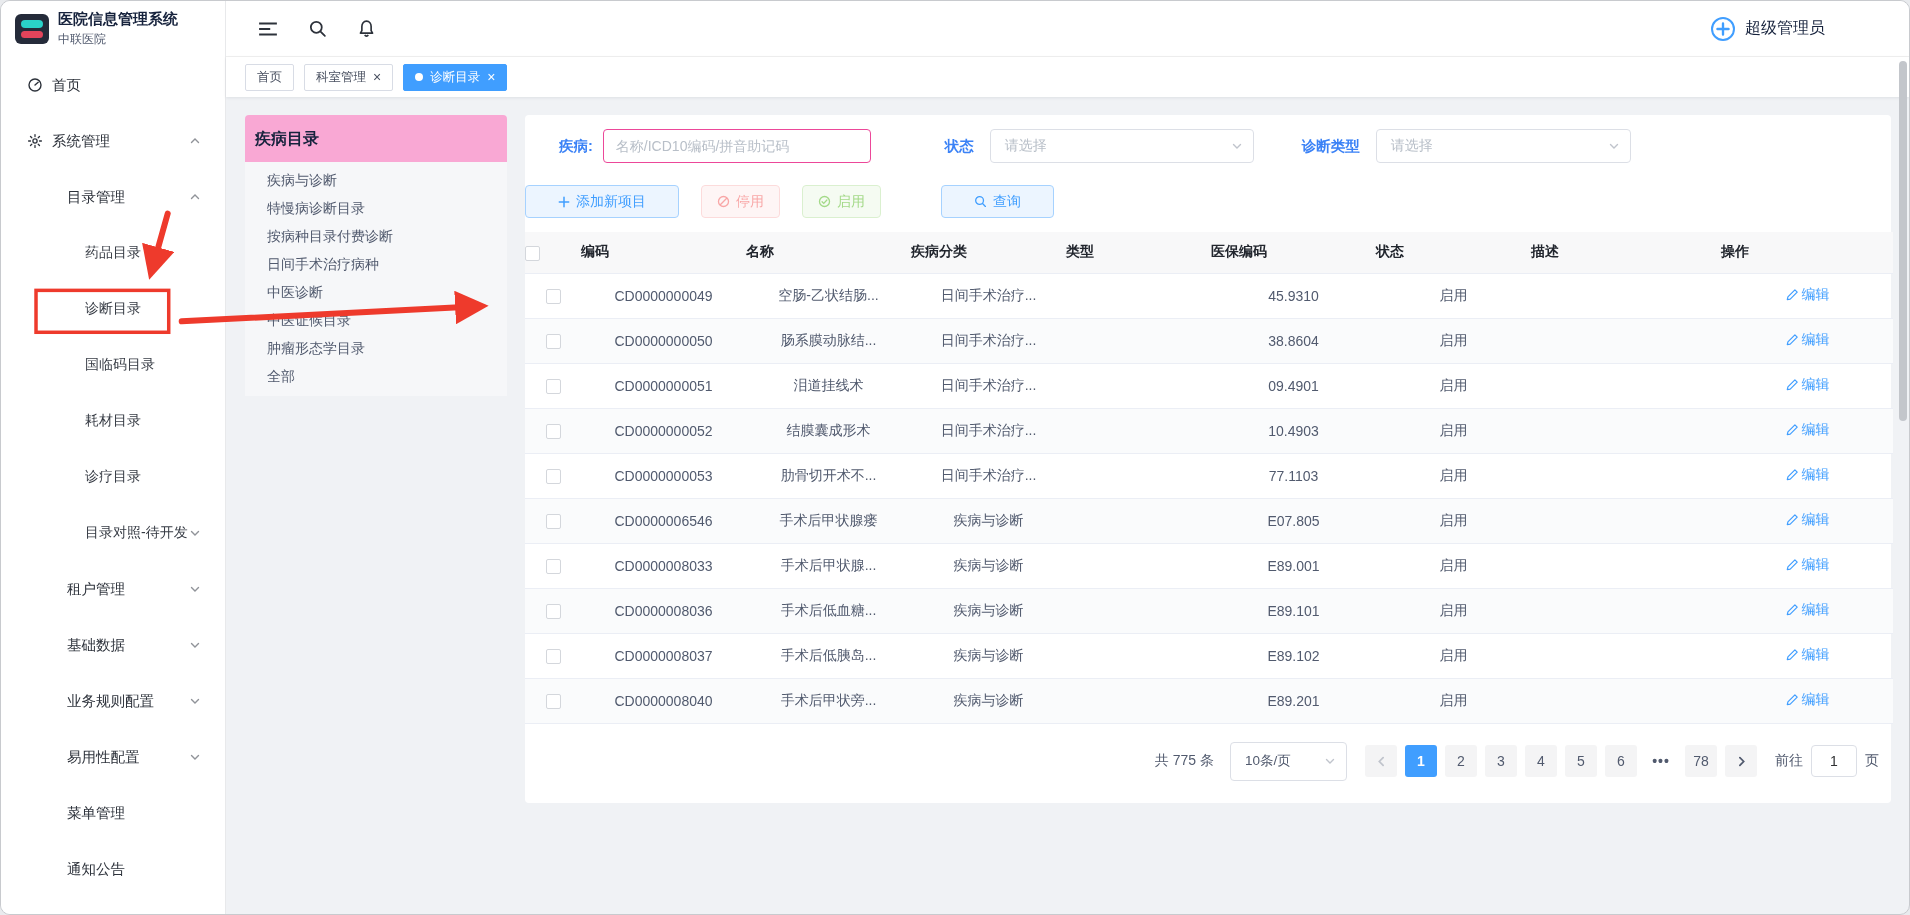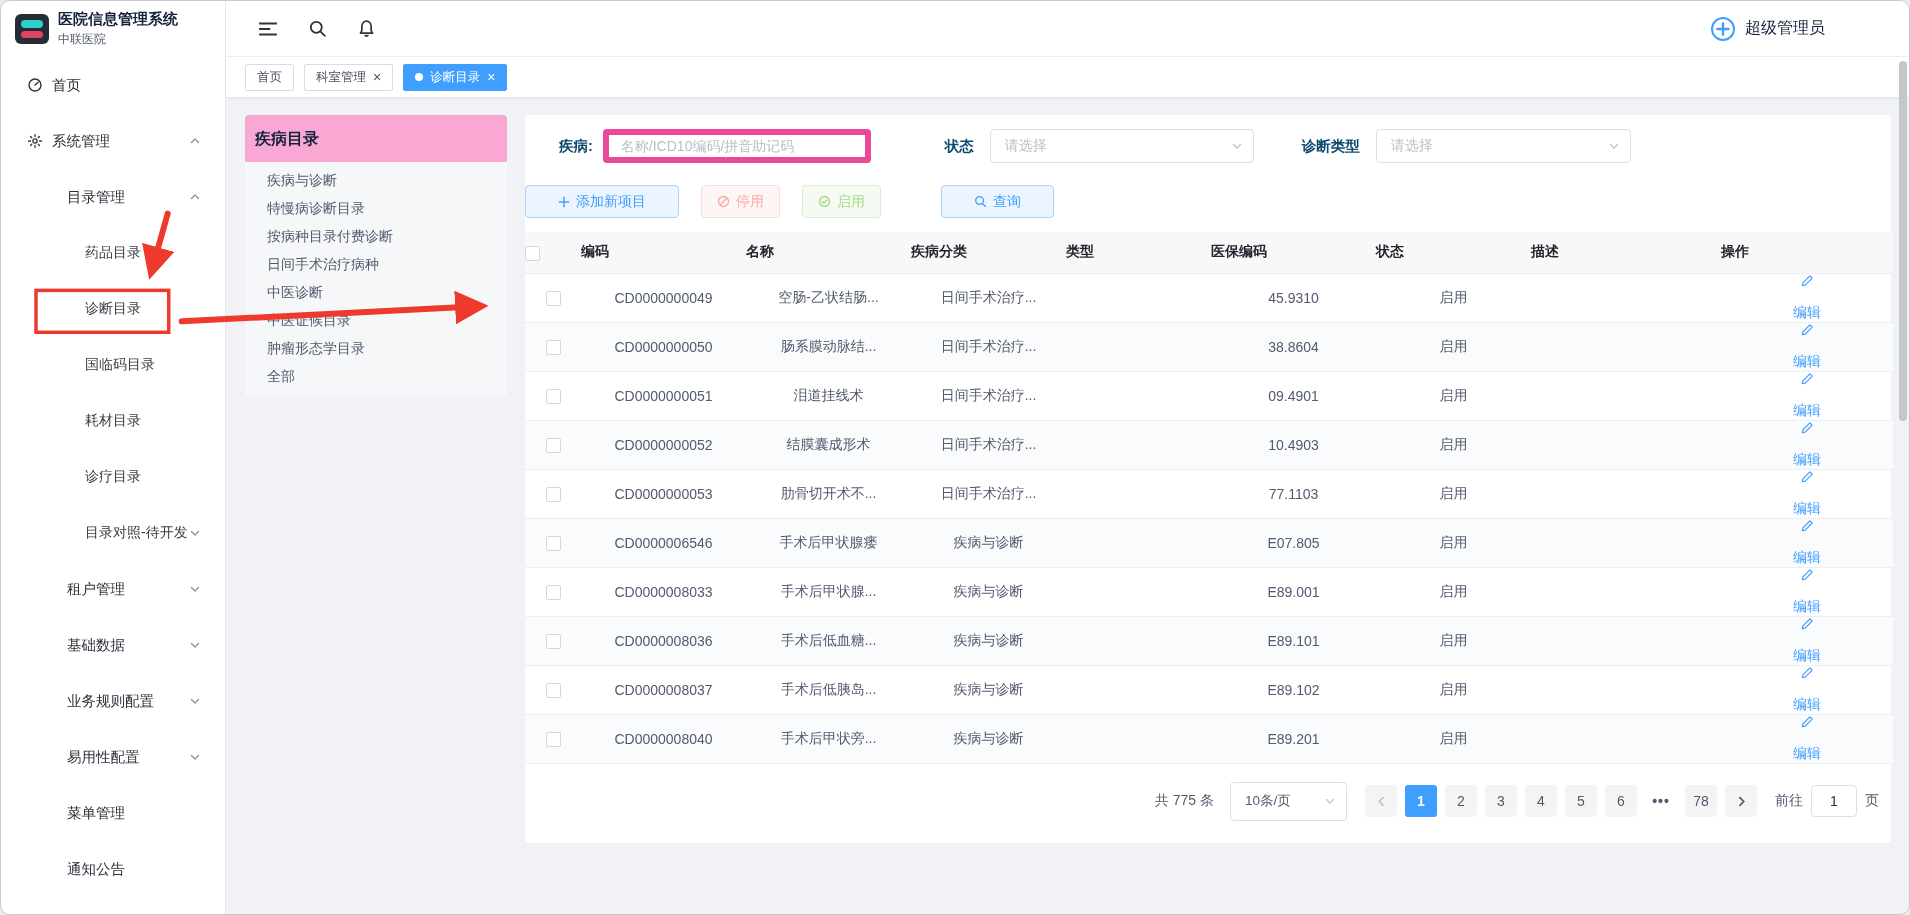--- a/index.html
+++ b/index.html
@@ -41,25 +41,25 @@
   
   .content{flex:1;display:flex;align-items:flex-start;padding:18px 18px 0 19px;gap:18px;min-height:0;}
   .catalog-panel{width:262px;background:#f9a8d4;border-radius:4px;padding:14px 0 0;flex-shrink:0;}
   .catalog-title{font-size:16px;font-weight:700;color:#17233d;padding:0 0 12px 10px;}
   .catalog-items{background:#f6f7f9;padding:4px 0 6px;}
   .catalog-item{height:28px;line-height:28px;padding-left:22px;font-size:14px;color:#515a6e;cursor:pointer;white-space:nowrap;}
   .work-area{flex:1;background:#fff;border-radius:4px;padding:8px 0 22px;min-width:0;}
 
   
   .filter-row{display:flex;align-items:center;margin-top:6px;}
-  .f-label{font-size:14.5px;font-weight:700;color:#0c4a6e;white-space:nowrap;}
+  .f-label{font-size:14.5px;font-weight:700;color:#3b82f6;white-space:nowrap;}
   .lbl-disease{margin-left:34px;}
   .lbl-status{margin-left:74px;}
   .lbl-dtype{margin-left:48px;}
-  .disease-input{width:268px;height:34px;border:6px solid #ec4899;border-radius:4px;margin-left:10px;padding:0 12px;font-size:14px;color:#303133;outline:none;font-family:inherit;}
+  .disease-input{width:268px;height:34px;border:1px solid #ec4899;border-radius:4px;margin-left:10px;padding:0 12px;font-size:14px;color:#303133;outline:none;font-family:inherit;}
   .disease-input::placeholder{color:#b8bfc8;}
   .select{height:34px;border:1px solid #dcdfe6;border-radius:4px;background:#fff;display:flex;align-items:center;justify-content:space-between;padding:0 10px 0 14px;cursor:pointer;}
   .sel-status{width:264px;margin-left:16px;}
   .sel-dtype{width:255px;margin-left:16px;}
   .select .ph{font-size:14px;color:#b8bfc8;}
   .sel-chev{display:inline-flex;}
 
   
   .toolbar{display:flex;align-items:center;margin-top:22px;gap:22px;}
   .btn{height:33px;display:inline-flex;align-items:center;gap:6px;border-radius:4px;font-size:14px;cursor:pointer;border:1px solid transparent;font-family:inherit;}
@@ -69,21 +69,21 @@
   .btn-enable{background:#f0f9eb;border-color:#c2e7b0;color:#67c23a;padding:0 15px;opacity:.6;cursor:not-allowed;}
   .b-ic{display:inline-flex;}
 
   
   .table-wrap{margin-top:14px;}
   table{width:100%;border-collapse:collapse;table-layout:fixed;font-size:14px;}
   th{height:41px;background:#f8f8f9;color:#22262e;font-weight:700;text-align:left;border-bottom:1px solid #ebeef5;white-space:nowrap;}
   td{height:45px;text-align:center;color:#515a6e;border-bottom:1px solid #ebeef5;overflow:hidden;white-space:nowrap;text-overflow:ellipsis;}
   tbody tr:nth-child(even){background:#fafbfc;}
   .checkbox{display:inline-block;width:15px;height:15px;border:1px solid #d4d7dc;border-radius:2px;background:#fff;vertical-align:middle;cursor:pointer;}
-  .edit-link{color:#409eff;display:inline-flex;align-items:center;gap:16px;cursor:pointer;flex-direction:column;}
+  .edit-link{color:#409eff;display:inline-flex;align-items:center;gap:3px;cursor:pointer;}
   .e-ic{display:inline-flex;}
 
   
   .pagination{display:flex;align-items:center;justify-content:flex-end;margin-top:18px;padding-right:12px;font-size:14px;color:#515a6e;}
   .total{margin-right:16px;white-space:nowrap;}
   .page-size{width:117px;height:39px;margin-right:14px;}
   .page-size .sel-txt{font-size:13.5px;color:#515a6e;}
   .pager{display:inline-flex;align-items:center;}
   .pager-btn{min-width:32px;height:32px;border:none;border-radius:3px;background:#f4f4f5;color:#515a6e;font-size:14px;margin:0 4px;display:inline-flex;align-items:center;justify-content:center;cursor:pointer;font-family:inherit;}
   .pager-btn.active{background:#409eff;color:#fff;font-weight:700;}

